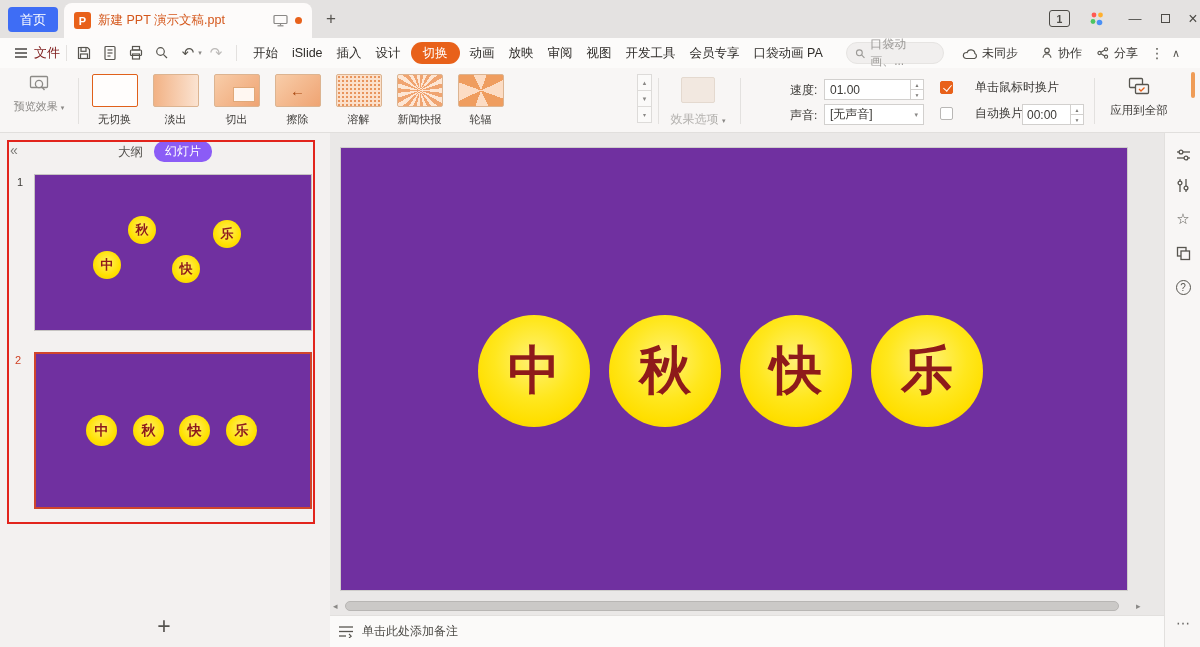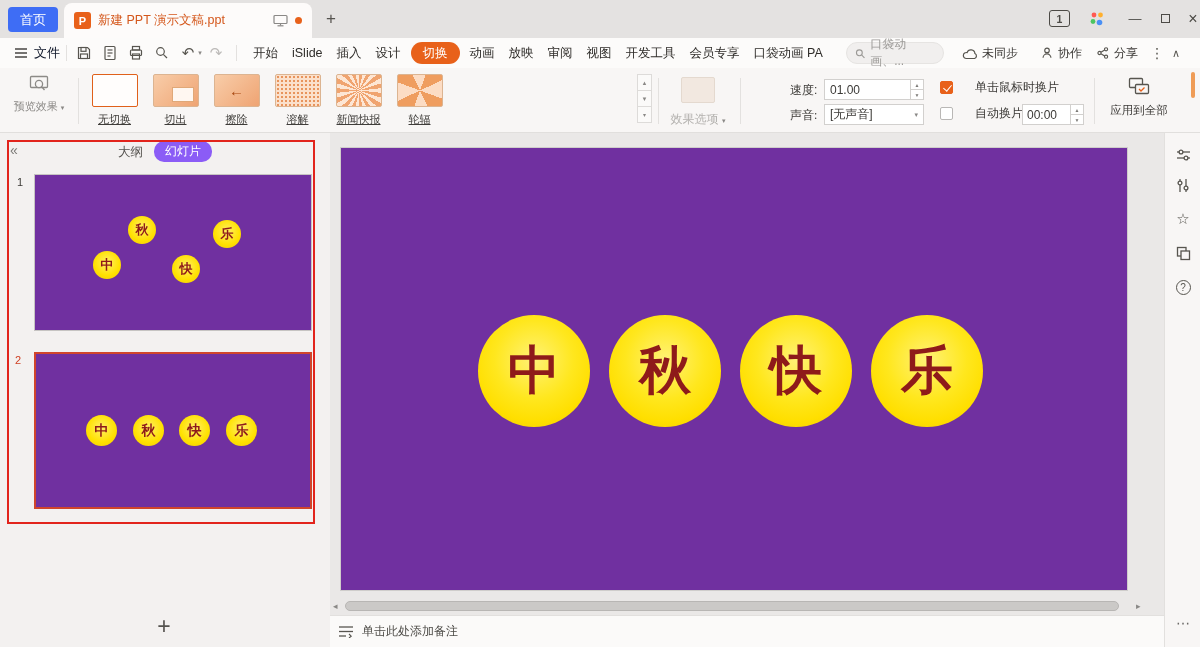--- a/index.html
+++ b/index.html
@@ -16,40 +16,40 @@
   .tab-dot{width:7px;height:7px;border-radius:50%;background:#e8611a;flex:0 0 auto;}
   .newtab{position:absolute;left:320px;top:8px;width:22px;height:22px;font-size:17px;color:#55534f;text-align:center;line-height:22px;cursor:pointer;}
   .win-badge{position:absolute;left:1049px;top:10px;width:21px;height:17px;border:1.5px solid #4c4a46;border-radius:3px;font-size:10.5px;font-weight:bold;color:#4c4a46;display:flex;align-items:center;justify-content:center;}
   .theme-icon{position:absolute;left:1088px;top:10px;}
   .win-btn{position:absolute;top:5px;width:26px;height:27px;display:flex;align-items:center;justify-content:center;color:#4c4a46;font-size:13px;cursor:pointer;}
   .win-min{left:1122px;} .win-max{left:1152px;} .win-close{left:1180px;font-size:16px;}
   .max-square{width:9px;height:9px;border:1.4px solid #4c4a46;}
 
   
   .menurow{position:absolute;left:0;top:38px;width:1200px;height:30px;background:#fcfbfa;}
-  .file-menu{position:absolute;left:8px;top:0;height:30px;display:flex;align-items:center;gap:6px;font-size:13px;color:#0f172a;padding:0 6px;cursor:pointer;}
+  .file-menu{position:absolute;left:8px;top:0;height:30px;display:flex;align-items:center;gap:6px;font-size:13px;color:#7f1d1d;padding:0 6px;cursor:pointer;}
   .vsep{position:absolute;width:1px;background:#e3e1df;}
   .qicon{position:absolute;top:5px;width:20px;height:20px;display:flex;align-items:center;justify-content:center;cursor:pointer;font-size:14px;color:#57554f;}
   .qicon.disabled{color:#bcbab8;}
   .caret{font-size:7px;color:#8a8886;}
   .menu-tabs{position:absolute;left:246px;top:0;height:30px;display:flex;align-items:center;}
   .mtab{padding:0 7px;font-size:12.5px;color:#2f2d2a;height:30px;line-height:30px;cursor:pointer;white-space:nowrap;}
   .mtab.active{background:#e8611a;color:#fff;height:22px;line-height:22px;border-radius:12px;padding:0 12px;margin:0 3px;}
   .search-pill{position:absolute;left:846px;top:4px;width:98px;height:22px;border-radius:11px;background:#f1efee;border:1px solid #e6e4e2;display:flex;align-items:center;gap:5px;padding:0 8px;color:#9b9996;font-size:12px;cursor:text;}
   .mr-item{position:absolute;top:0;height:30px;display:flex;align-items:center;gap:4px;font-size:12px;color:#3b3936;cursor:pointer;}
 
   
   .ribbon{position:absolute;left:0;top:68px;width:1200px;height:65px;background:#f8f6f5;border-bottom:1px solid #e1dfdd;}
   .preview-group{position:absolute;left:6px;top:7px;width:66px;text-align:center;color:#8c8a87;font-size:11px;cursor:pointer;}
   .preview-group .pv-label{margin-top:6px;}
   .gallery{position:absolute;left:84px;top:6px;display:flex;}
   .gitem{width:61px;text-align:center;cursor:pointer;}
   .gthumb{width:46px;height:33px;margin:0 auto;border:1px solid #dcb491;border-radius:2px;background:linear-gradient(135deg,#f8cda9,#efa473);position:relative;overflow:hidden;}
   .gitem.selected .gthumb{background:#fffdfc;border:1px solid #e0601a;}
-  .glabel{font-size:11px;color:#3f3d3a;margin-top:5px;white-space:nowrap;text-decoration:underline;}
+  .glabel{font-size:11px;color:#3f3d3a;margin-top:5px;white-space:nowrap;}
   .g-fade{background:linear-gradient(90deg,#f2b285,#fbe3d1);}
   .g-cut::after{content:"";position:absolute;right:4px;bottom:4px;width:20px;height:13px;background:#fff7f1;border:1px solid #e0a878;}
   .g-wipe{display:flex;align-items:center;justify-content:center;}
   .g-wipe .garrow{font-size:15px;color:#a8470f;font-weight:bold;}
   .g-shape::after{content:"";position:absolute;left:50%;top:50%;width:17px;height:17px;margin:-9px 0 0 -9px;border:2px solid #b55414;border-radius:50%;}
   .g-dissolve{background-color:#fbe0cb;background-image:radial-gradient(#e8945c 1px,transparent 1.3px);background-size:4px 4px;}
   .g-news{background:repeating-conic-gradient(from 0deg at 50% 50%,#f0a470 0deg 12deg,#fde6d4 12deg 24deg);}
   .g-wheel{background:repeating-conic-gradient(from 20deg at 50% 50%,#ef9d5f 0deg 45deg,#fcdcc4 45deg 90deg);}
   .gscroll{position:absolute;left:637px;top:7px;width:15px;}
   .gsbtn{width:15px;height:17px;border:1px solid #dddbd9;background:#fbfaf9;font-size:6px;color:#8a8886;display:flex;align-items:center;justify-content:center;margin-top:-1px;cursor:pointer;}
@@ -254,20 +254,24 @@
     <div class="pv-label"><span>预览效果</span> <span class="caret">▾</span></div>
   </div>
   <div class="vsep" style="left:78px;top:78px;height:46px;top:10px;"></div>
 
   <div class="gallery">
     <div class="gitem selected">
       <div class="gthumb"></div>
       <div class="glabel">无切换</div>
     </div>
     <div class="gitem">
+      <div class="gthumb g-fade"></div>
+      <div class="glabel">淡出</div>
+    </div>
+    <div class="gitem">
       <div class="gthumb g-cut"></div>
       <div class="glabel">切出</div>
     </div>
     <div class="gitem">
       <div class="gthumb g-wipe">
           <span class="garrow">←</span>
         </div>
       <div class="glabel">擦除</div>
     </div>
     <div class="gitem">

